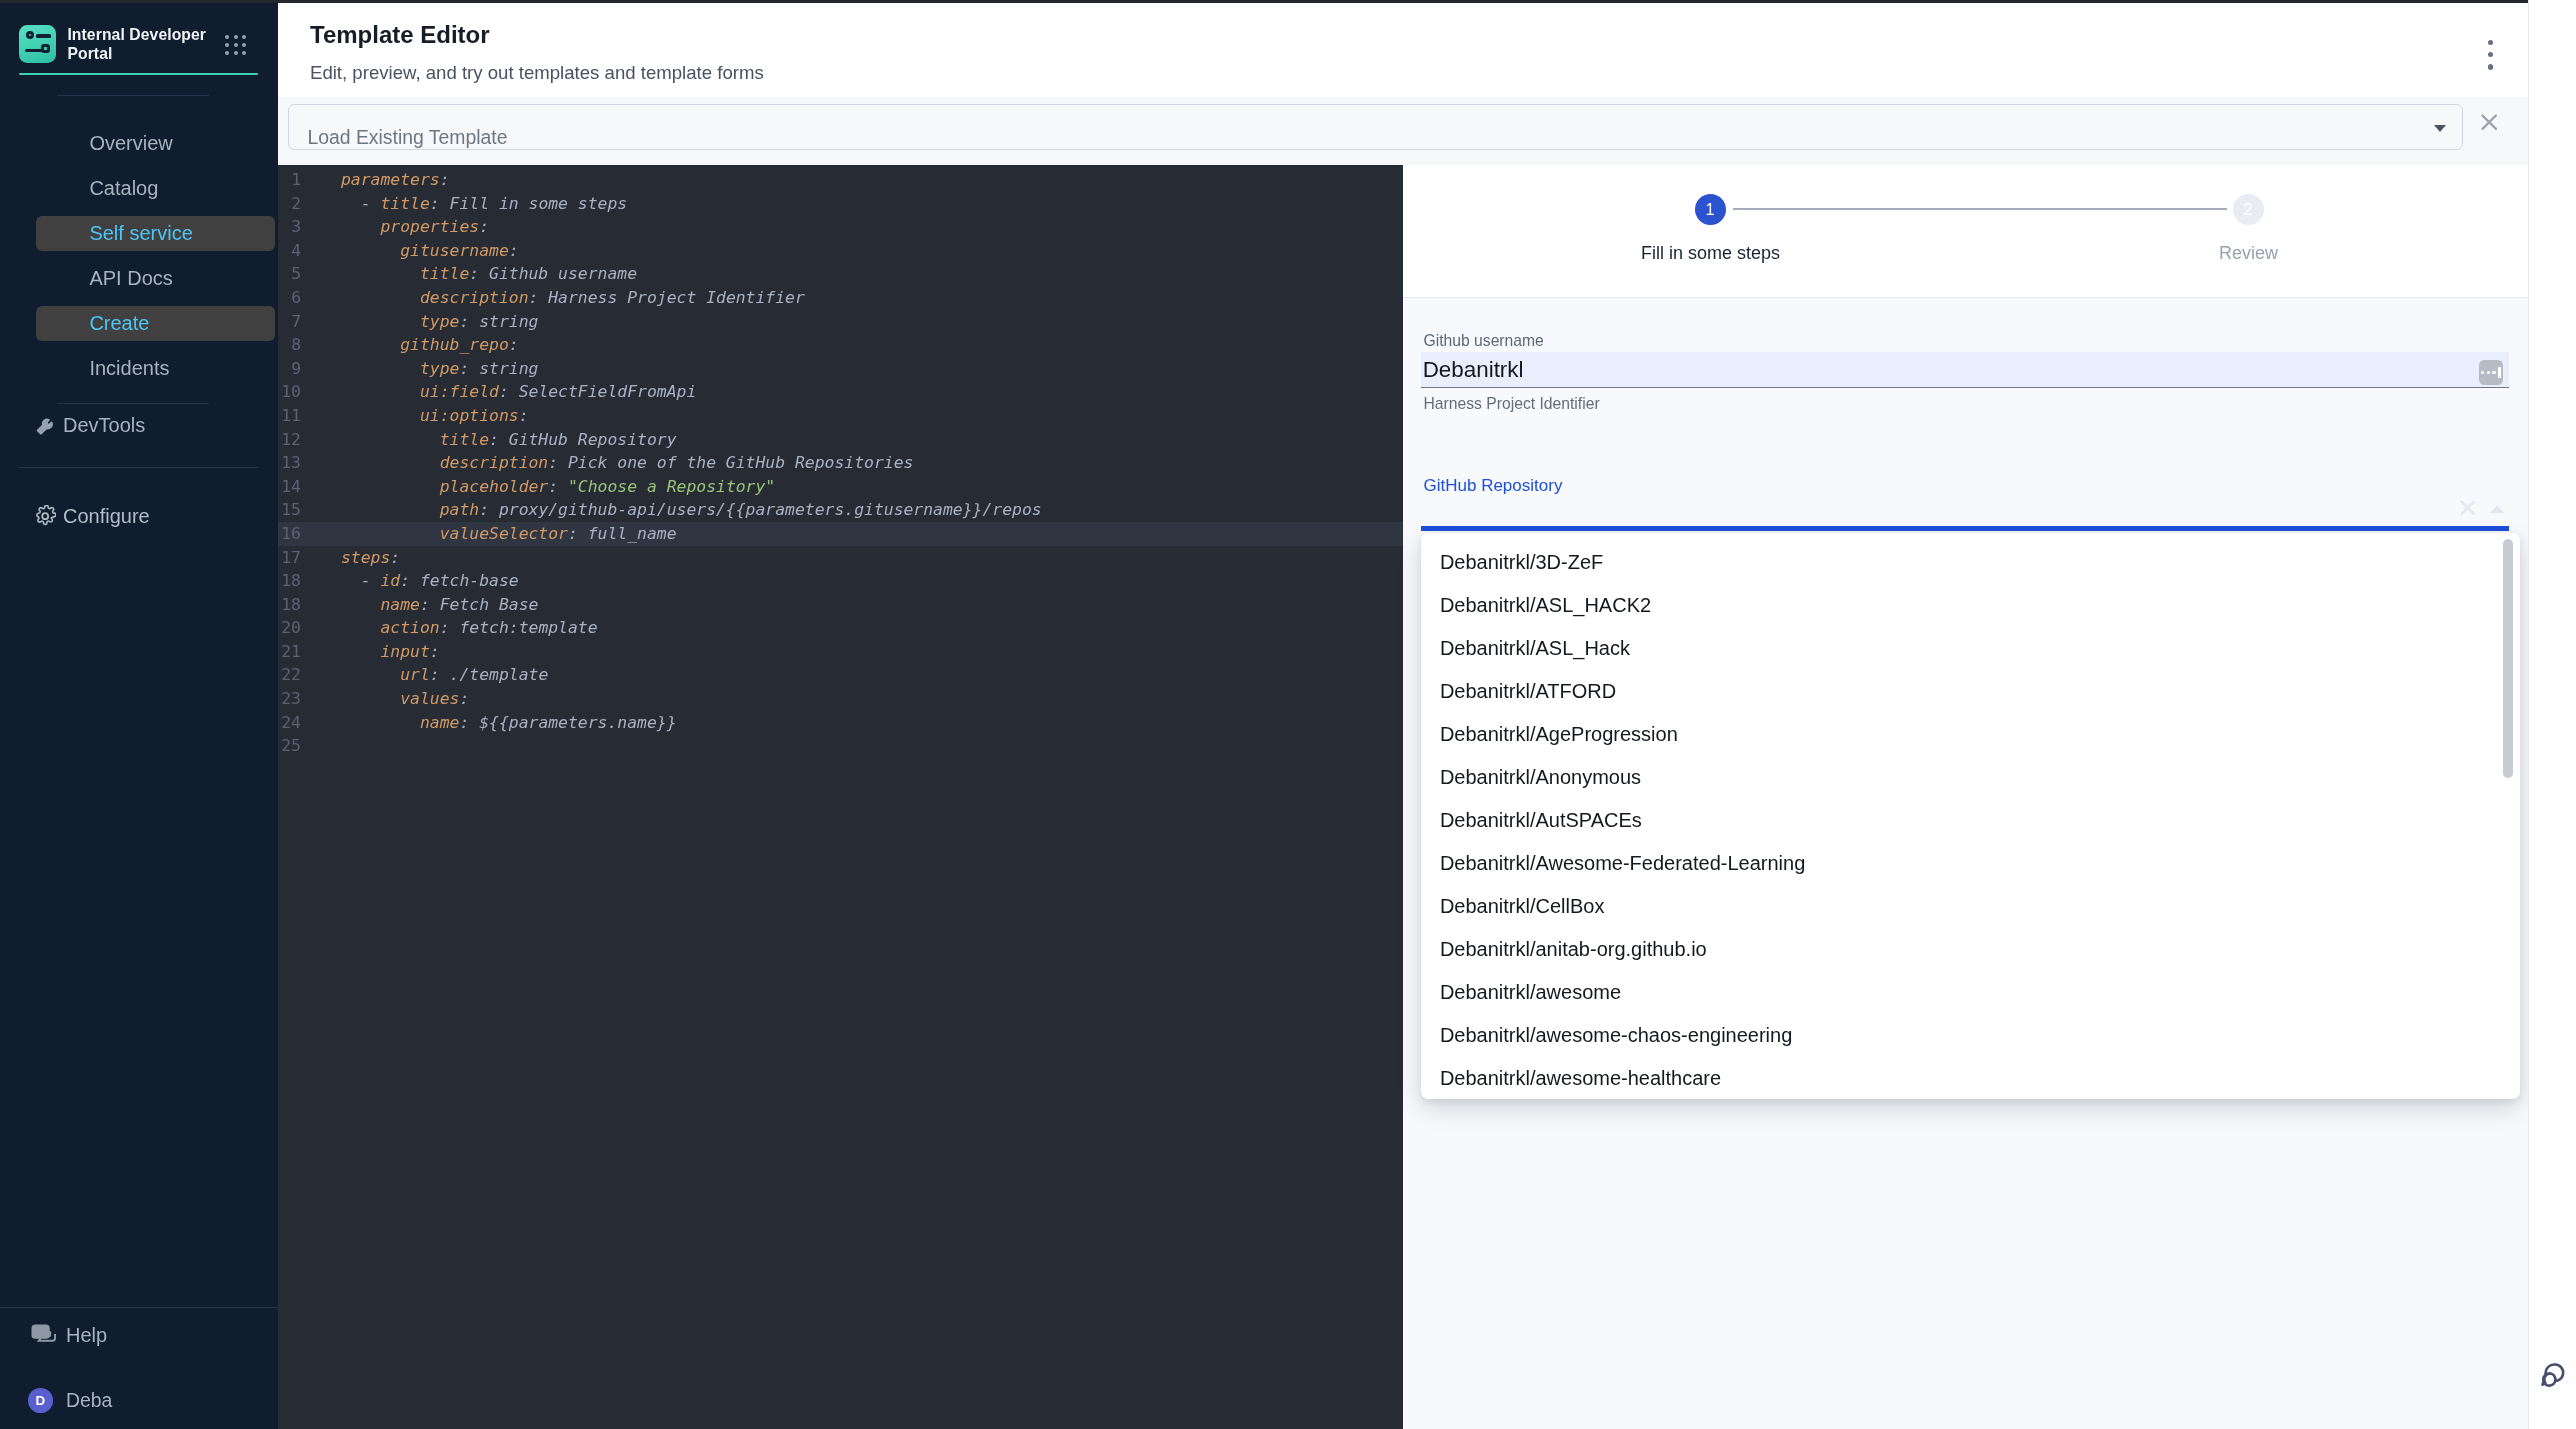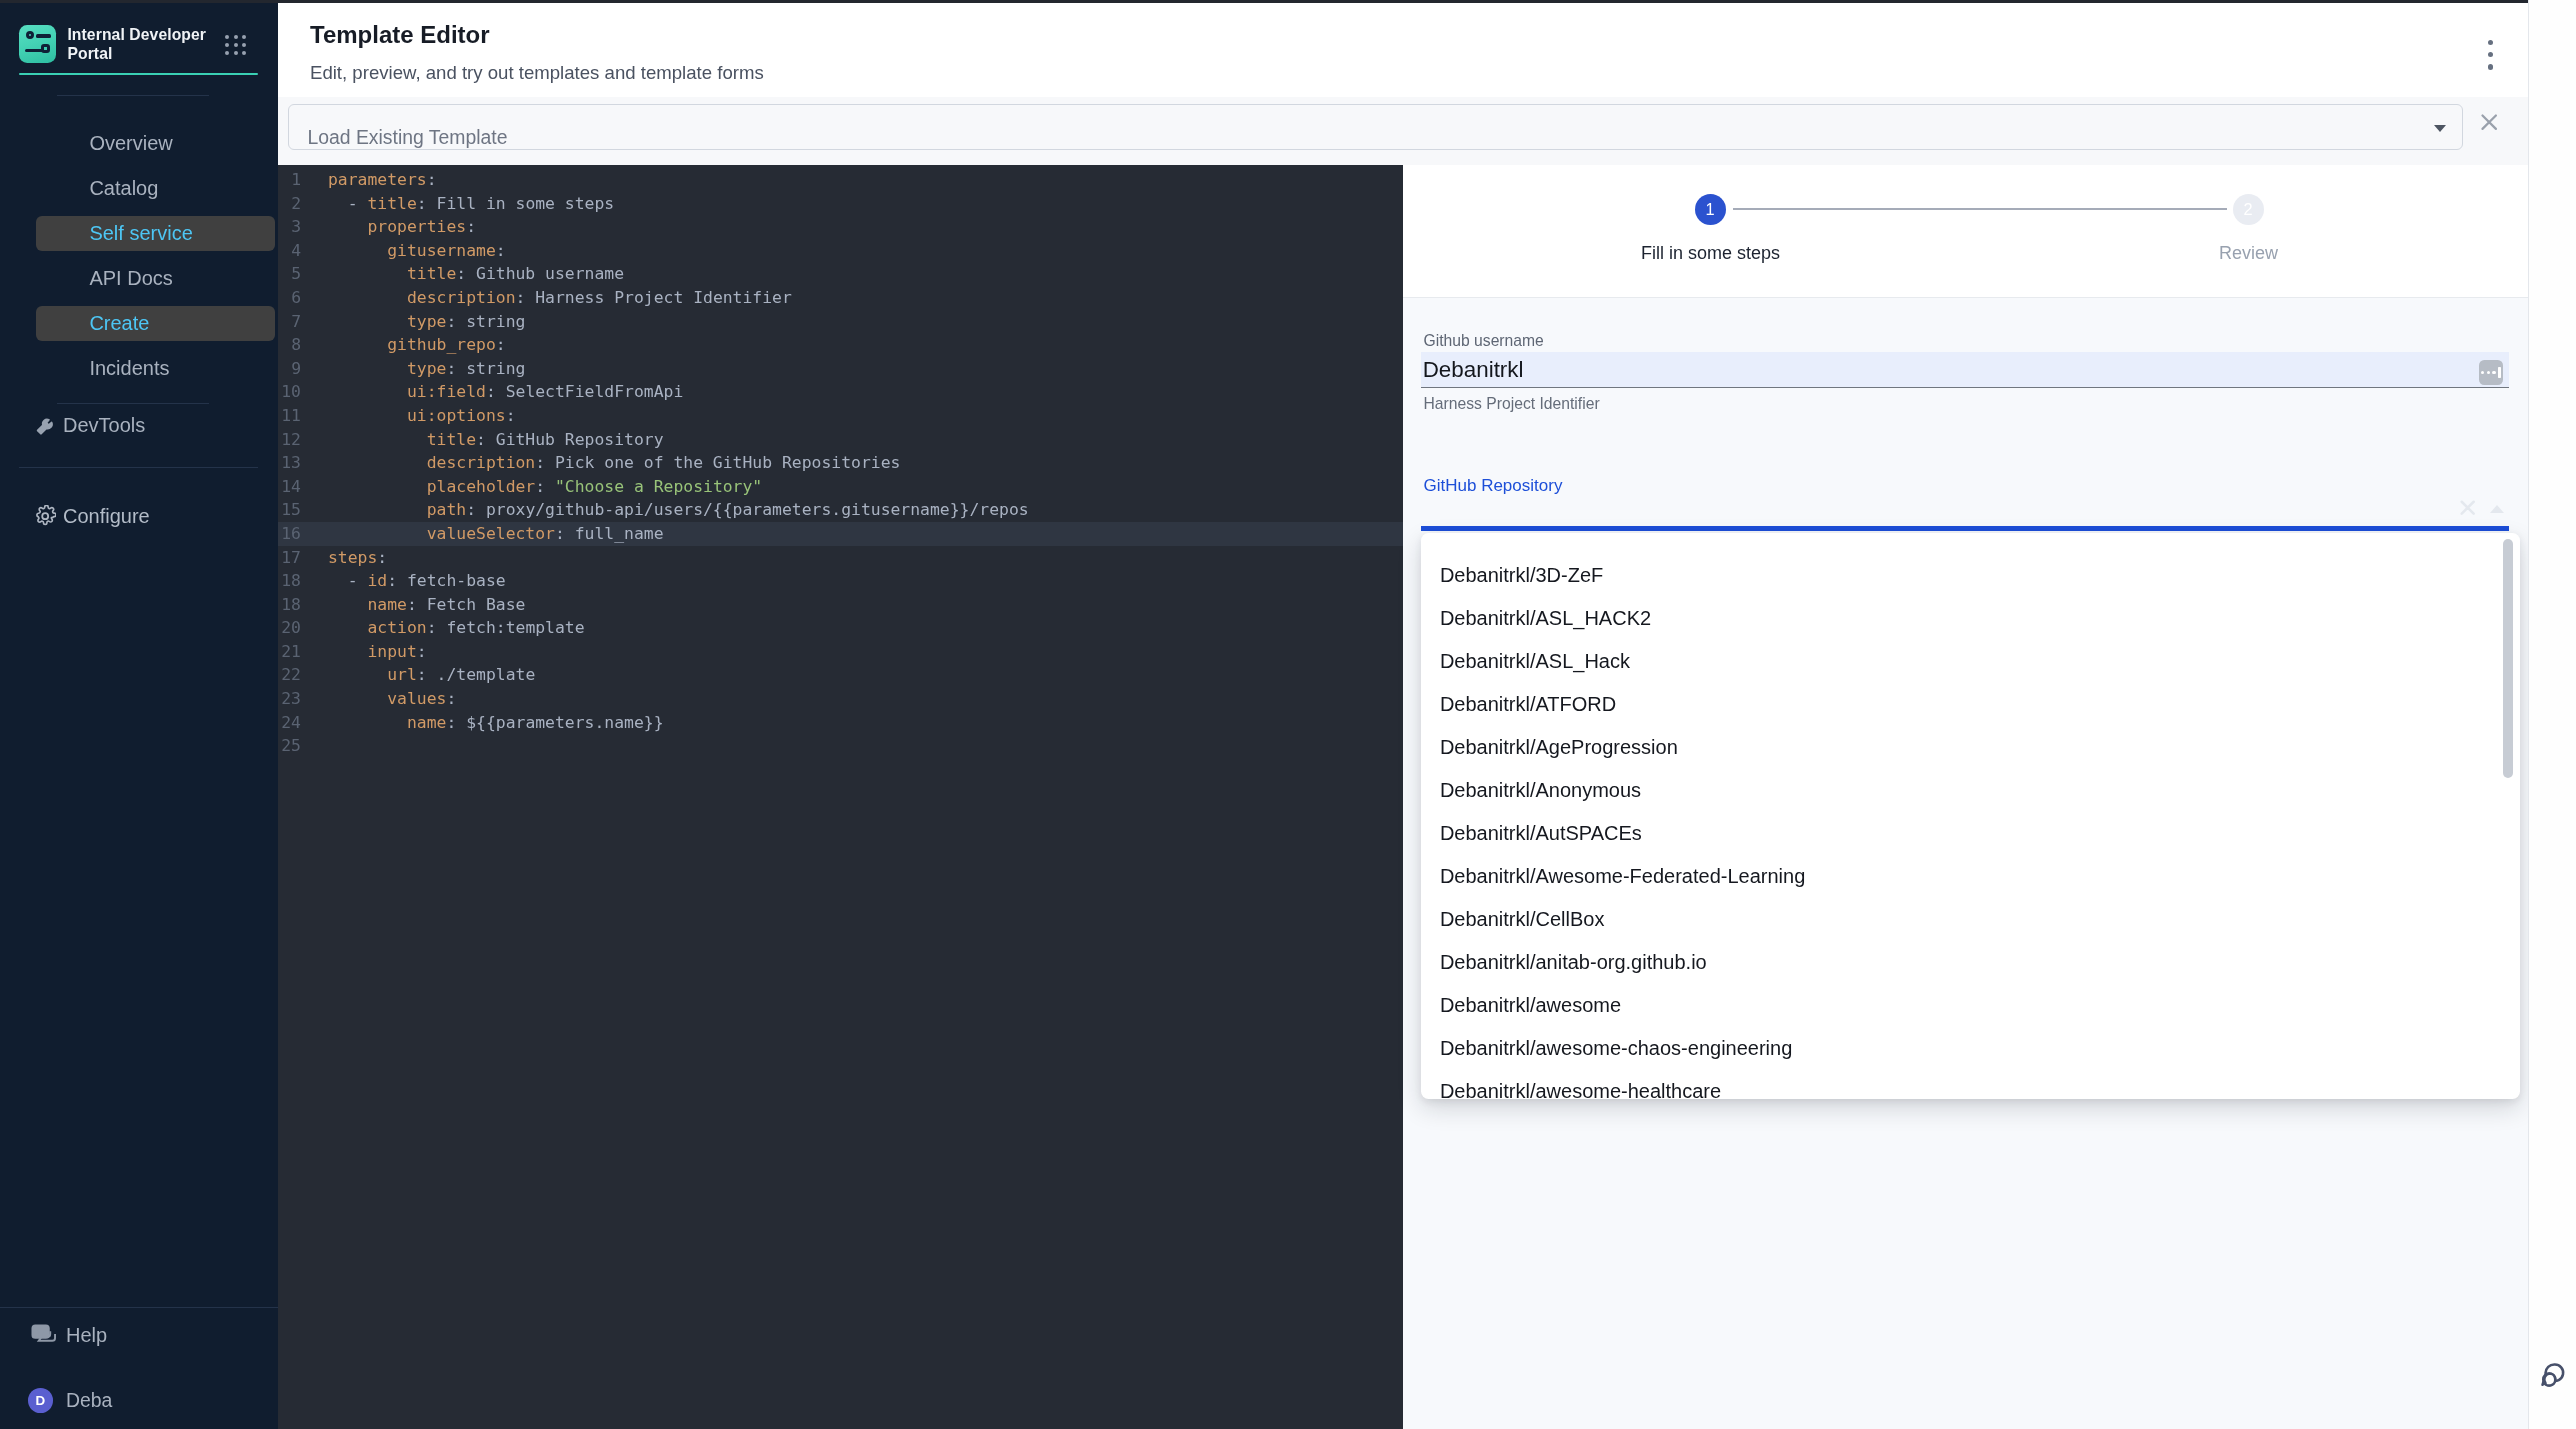--- a/index.html
+++ b/index.html
@@ -61,21 +61,21 @@
   .caret-down { position:absolute; right:16.4px; top:20px; width:0; height:0; border-left:6.7px solid transparent; border-right:6.7px solid transparent; border-top:7.5px solid #4d5562; }
   .close-x { position:absolute; left:2200px; top:14px; width:22.4px; height:22.4px; }
   .close-x svg { width:100%; height:100%; }
 
   
   .content { position:absolute; left:0; top:165px; width:2250px; height:1264px; display:flex; }
   .editor { width:1125px; height:1264px; background:#262b34; padding-top:3px; font-family:"DejaVu Sans Mono", monospace; font-size:16.4px; overflow:hidden; }
   .cl { display:flex; height:23.6px; line-height:23.6px; white-space:pre; }
   .cl.active { background:#2f3642; }
   .ln { display:inline-block; width:23px; text-align:right; color:#5a6372; flex:0 0 23px; }
-  .ct { margin-left:27px; }
+  .ct { margin-left:40px;font-style:italic; }
   .sk { color:#d19a66; }
   .sp { color:#a9b2c2; }
   .ss { color:#98c379; }
 
   
   .rightpanel { position:relative; width:1126px; height:1264px; background:#f7f9fc; }
   .stepper-zone { position:absolute; left:0; top:0; width:1126px; height:133px; background:#fff; border-bottom:0.7px solid #e7eaee; }
   .step-circle { position:absolute; top:29px; width:31px; height:31px; border-radius:50%; color:#fff; font-size:16.4px; display:flex; align-items:center; justify-content:center; }
   .step1 { left:292px; background:#2b52cf; }
   .step2 { left:830px; background:#e9ecf2; }
@@ -89,21 +89,21 @@
   .username-input { position:absolute; left:18px; top:54px; width:1088px; height:36px; background:#e8eefc; border:none; border-bottom:1.5px solid #70767f; font-family:"Liberation Sans",sans-serif; font-size:22.4px; color:#14171d; padding:0 33px 0 2.2px; outline:none; }
   .autofill-icon { position:absolute; left:1076px; top:62px; width:24.6px; height:24.6px; background:#b6bcc5; border-radius:5.2px; display:flex; align-items:center; justify-content:center; gap:2.2px; }
   .autofill-icon i { width:3.4px; height:3.4px; border-radius:50%; background:#fff; }
   .autofill-icon b { width:2.2px; height:11.2px; background:#fff; border-radius:0.7px; margin-left:0.7px; }
   .helper-text { position:absolute; left:21px; top:97px; font-size:15.7px; color:#656d7a; }
   .repo-label { position:absolute; left:21px; top:178px; font-size:17px; color:#1d4fd8; }
   .select-clear { position:absolute; left:1055px; top:200px; width:19.4px; height:19.4px; }
   .select-open-arrow { position:absolute; left:1087px; top:207px; width:0; height:0; border-left:7.5px solid transparent; border-right:7.5px solid transparent; border-bottom:8.2px solid #e4e8ee; }
   .repo-underline { position:absolute; left:18px; top:228px; width:1088px; height:4.5px; background:#1d4ed8; }
   .repo-popup { position:absolute; left:18px; top:235px; width:1099px; height:566px; background:#fff; border-radius:7.5px;
-                box-shadow:0 9px 25px rgba(20,25,40,.16), 0 2.2px 7.5px rgba(20,25,40,.08); padding-top:21px; overflow:hidden; }
+                box-shadow:0 9px 25px rgba(20,25,40,.16), 0 2.2px 7.5px rgba(20,25,40,.08); padding-top:8px; overflow:hidden; }
   .repo-item { height:43px; display:flex; align-items:center; padding-left:19.4px; font-size:20px; color:#15181f; }
   .popup-thumb { position:absolute; right:6.7px; top:6px; width:9.7px; height:239px; border-radius:5.2px; background:#c7ccd4; }
 
   
   .right-margin { position:absolute; left:2528px; top:0; width:48px; height:1430px; background:#fefefe; border-left:0.7px solid #e4e7ec; z-index:3; }
   .chat-bubbles { position:absolute; left:9px; top:1357px; width:36px; height:36px; }
 </style>
 </head>
 <body>
 

